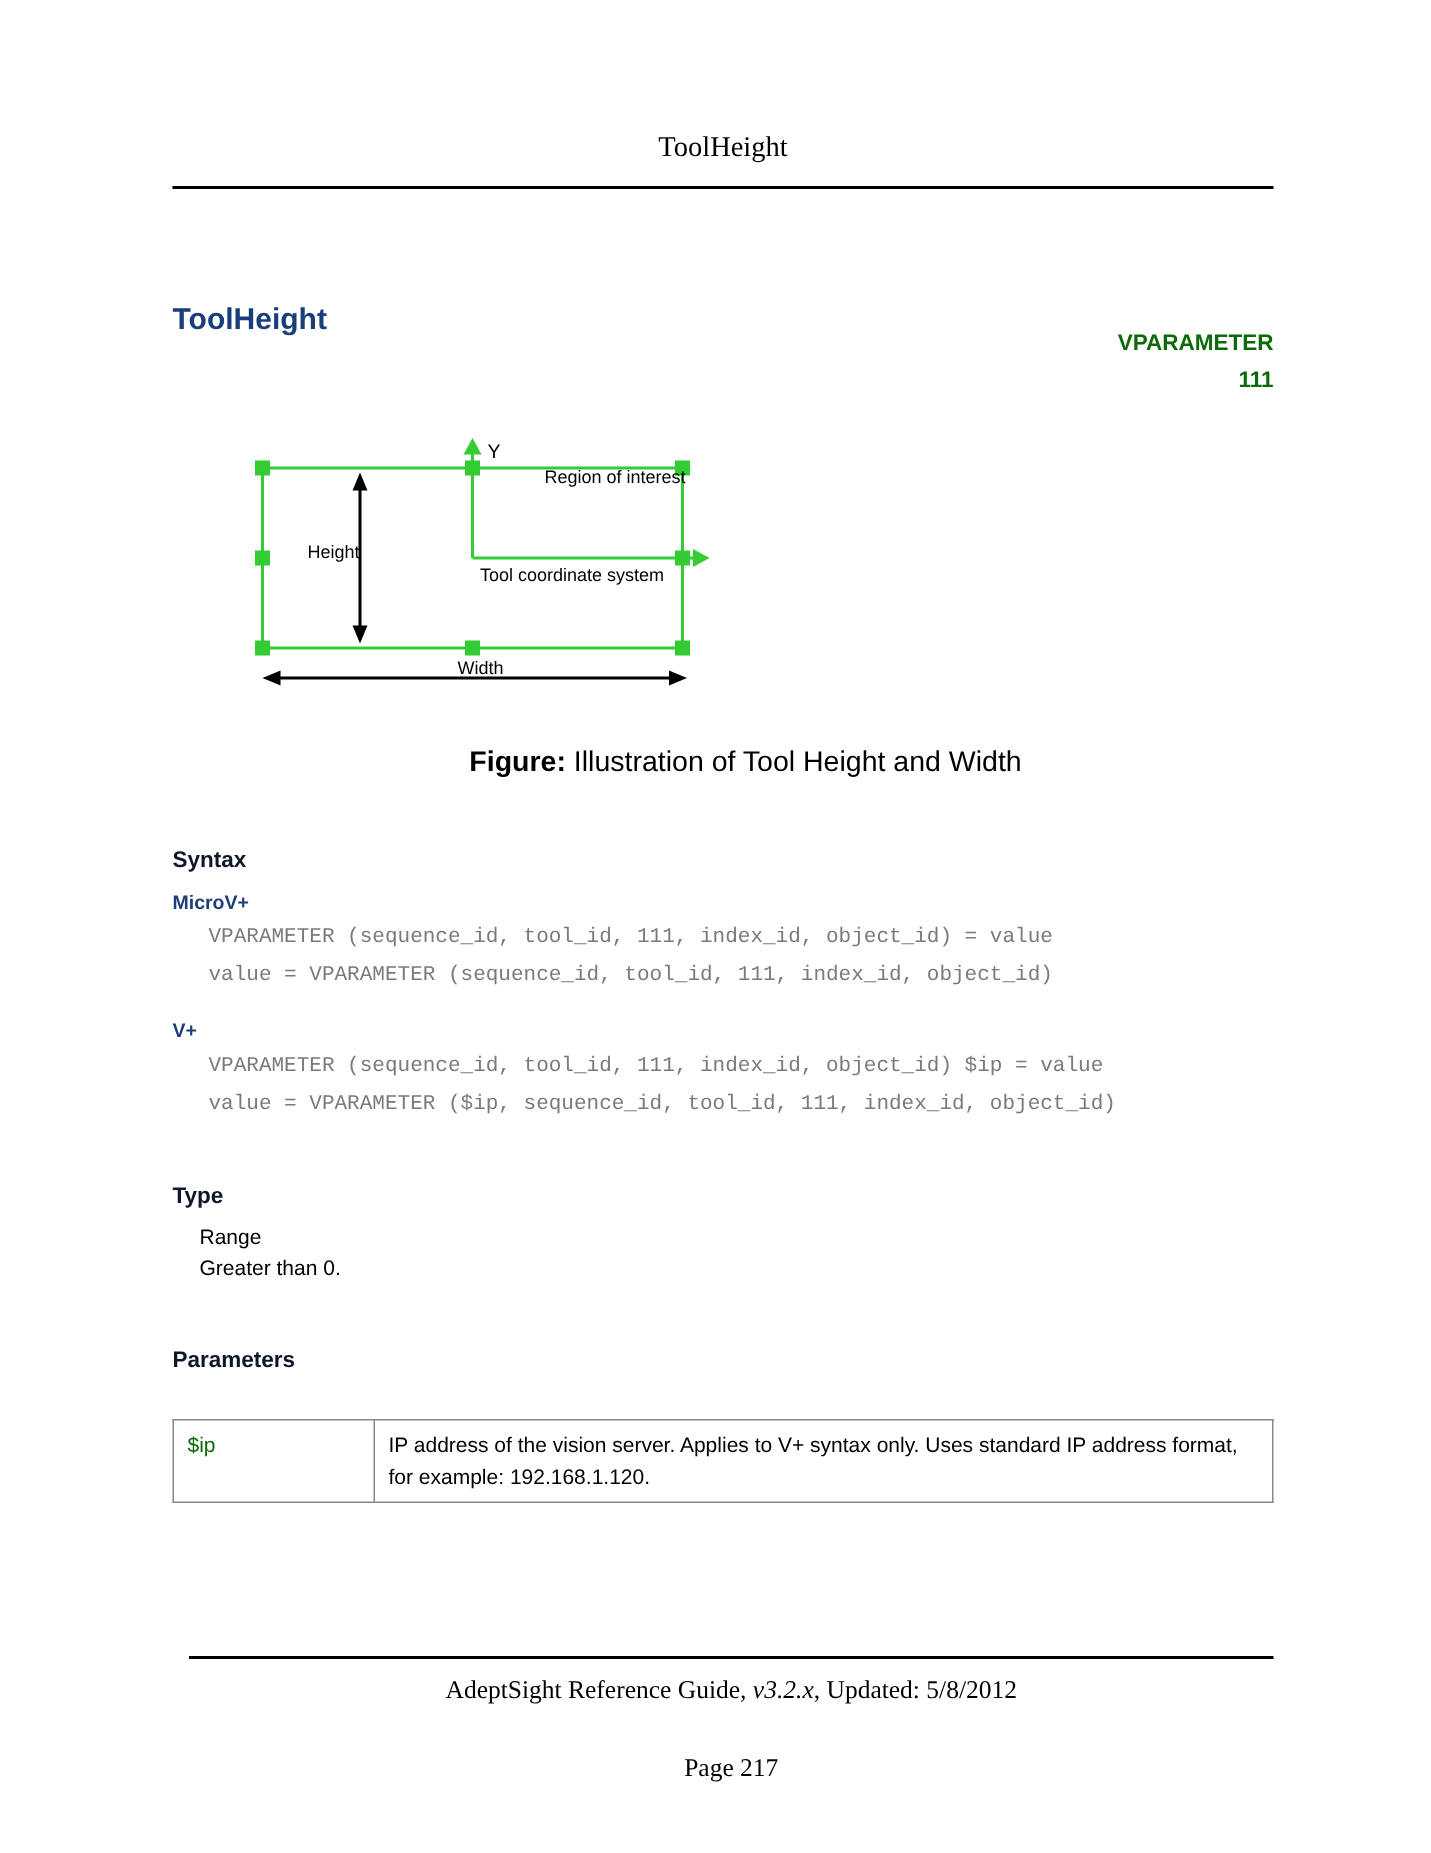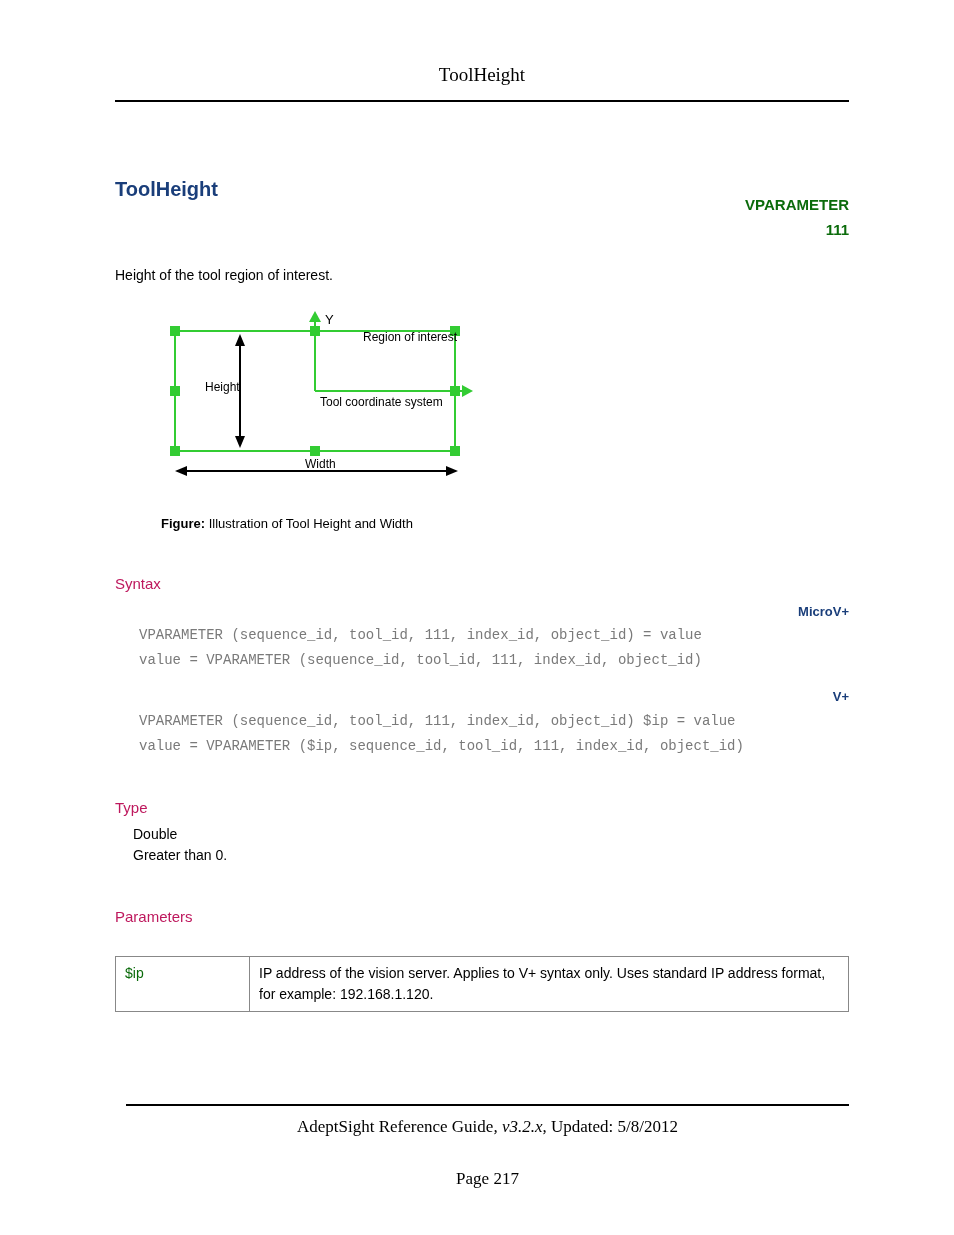--- a/index.html
+++ b/index.html
@@ -9,21 +9,21 @@
     background: #fff;
     color: #000;
     font-size: 14px;
     line-height: 1.5;
   }
   .page {
     width: 954px;
     height: 1235px;
     position: relative;
     box-sizing: border-box;
-    padding: 61px 105px 0 115px;
+    padding: 85px 105px 0 115px;
   }
   .running-head {
     text-align: center;
     font-family: "Times New Roman", Times, serif;
     font-size: 19px;
     padding-bottom: 10px;
     border-bottom: 2px solid #000;
   }
   .title-row {
     display: flex;
@@ -49,39 +49,39 @@
   .desc {
     margin-top: 22px;
     font-size: 14px;
   }
   .figure-wrap {
     margin-top: 20px;
     margin-left: 30px;
   }
   .fig-caption {
     font-family: Arial, Helvetica, sans-serif;
-    font-size: 13px;
+    font-size: 19px;
     margin-top: 22px;
-    margin-left: 16px;
+    margin-left: 0;
+    text-align: center;
   }
   .fig-caption .bold {
     font-weight: bold;
   }
   .h2 {
-    color: #be185d;
-    font-weight: normal;
+    color: #0f172a;
+    font-weight: bold;
     font-size: 15px;
     margin: 40px 0 4px 0;
   }
   .h3 {
     color: #1a3e7a;
     font-weight: bold;
     font-size: 13px;
     margin: 6px 0 2px 0;
-    text-align: right;
   }
   .code-block {
     font-family: "Courier New", Courier, monospace;
     color: #7a7a7a;
     font-size: 14px;
     white-space: pre;
     margin: 2px 0 0 24px;
     line-height: 1.8;
   }
   .val {
@@ -138,21 +138,20 @@
   <div class="running-head">ToolHeight</div>
 
   <div class="title-row">
     <h1 class="h1">ToolHeight</h1>
     <div class="vparam">
       <span>VPARAMETER</span><br>
       <span>111</span>
     </div>
   </div>
 
-  <div class="desc">Height of the tool region of interest.</div>
 
   <div class="figure-wrap">
     <svg width="330" height="180">
 
       <rect x="30" y="25" width="280" height="120" fill="none" stroke="#33cc33" stroke-width="2"></rect>
 
       <rect x="25" y="20" width="10" height="10" fill="#33cc33"></rect>
       <rect x="305" y="20" width="10" height="10" fill="#33cc33"></rect>
       <rect x="25" y="140" width="10" height="10" fill="#33cc33"></rect>
       <rect x="305" y="140" width="10" height="10" fill="#33cc33"></rect>
@@ -195,21 +194,21 @@
 
   <div class="h3">MicroV+</div>
   <div class="code-block"><span>VPARAMETER (sequence_id, tool_id, 111, index_id, object_id) = value</span>
 <span>value = VPARAMETER (sequence_id, tool_id, 111, index_id, object_id)</span></div>
 
   <div class="h3" style="margin-top:14px">V+</div>
   <div class="code-block"><span>VPARAMETER (sequence_id, tool_id, 111, index_id, object_id) $ip = value</span>
 <span>value = VPARAMETER ($ip, sequence_id, tool_id, 111, index_id, object_id)</span></div>
 
   <div class="h2" style="margin-top:38px">Type</div>
-  <div class="val">Double</div>
+  <div class="val">Range</div>
 
   <div class="val">Greater than 0.</div>
 
   <div class="h2">Parameters</div>
 
   <table class="params">
     <tbody>
         <tr>
       <td class="pname">$ip</td>
       <td>IP address of the vision server. Applies to V+ syntax only. Uses standard IP address format, for example: 192.168.1.120.</td>

